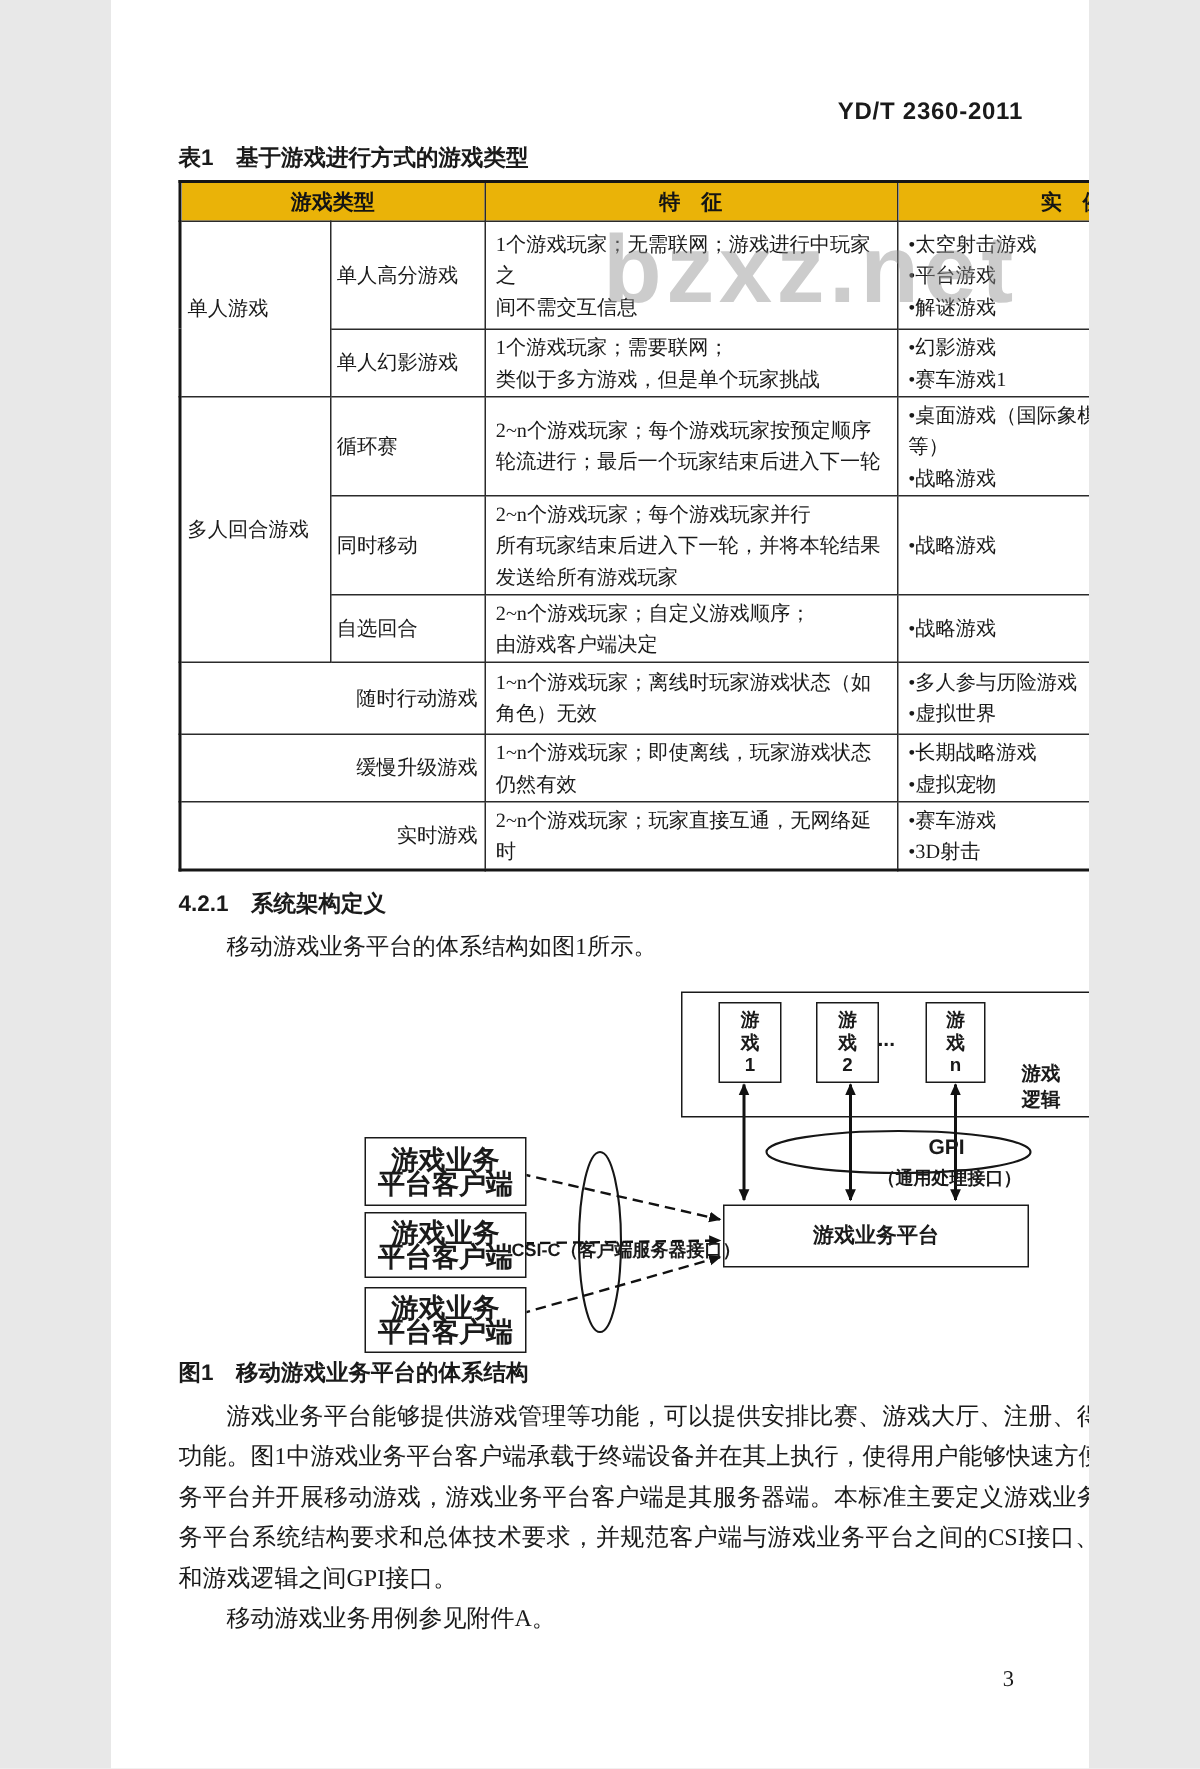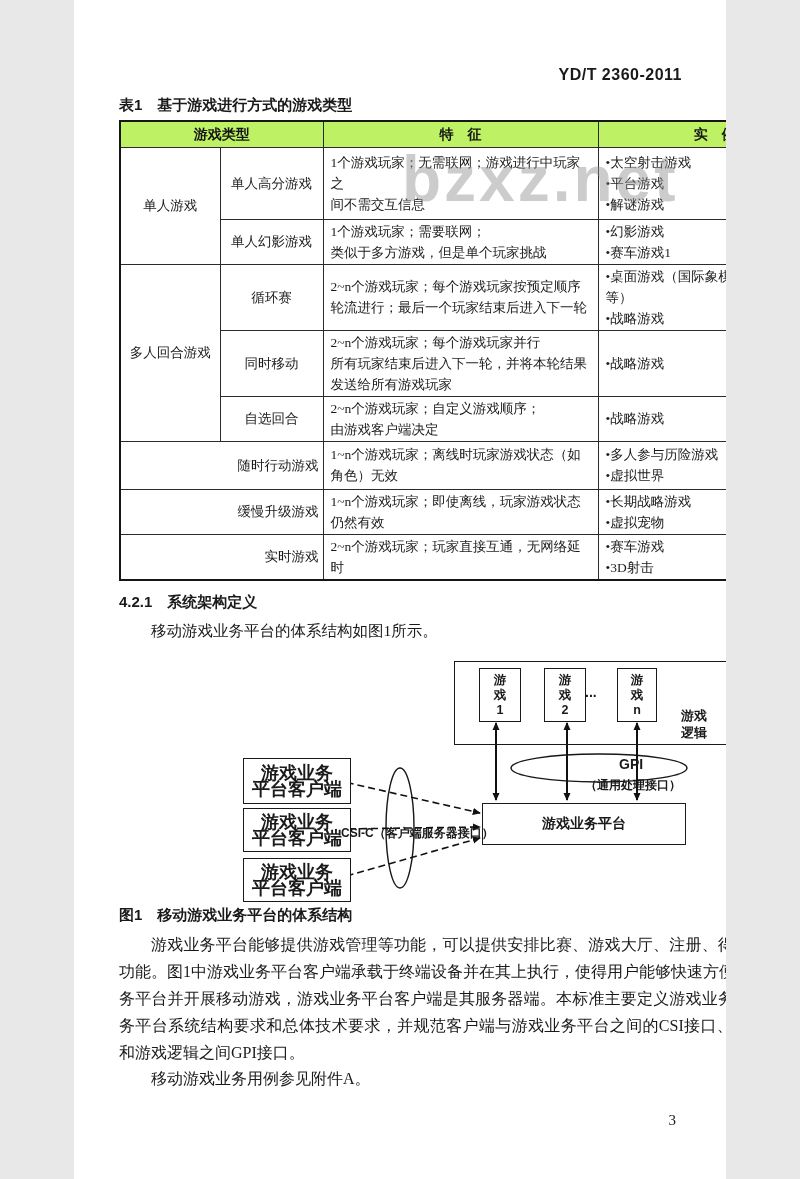--- a/index.html
+++ b/index.html
@@ -9,23 +9,23 @@
   .doc-num{position:absolute;top:66px;right:44px;font-family:"Liberation Sans",sans-serif;
            font-weight:bold;font-size:16px;letter-spacing:.5px;}
 
   .tbl-title{position:absolute;top:96px;left:45px;width:712px;
              font-family:"Liberation Sans",sans-serif;font-weight:bold;font-size:15px;}
 
   table.gtable{position:absolute;top:120px;left:45px;width:712px;border-collapse:collapse;
                table-layout:fixed;font-size:13.5px;line-height:21px;}
   .gtable td,.gtable th{border:1px solid #2b2b2b;overflow:hidden;}
   .gtable{border:2px solid #161616;}
-  .gtable th{background:#bef264;font-family:"Liberation Sans",sans-serif;font-weight:bold;
+  .gtable th{background:#eab308;font-family:"Liberation Sans",sans-serif;font-weight:bold;
              font-size:14px;padding:0;color:#141414;}
-  .c-type,.c-sub{text-align:center;vertical-align:middle;padding:0 4px;}
+  .c-type,.c-sub{text-align:left;vertical-align:middle;padding:0 4px;}
   .c-typewide{text-align:right;vertical-align:middle;padding:0 4px 0 12px;}
   .c-feat,.c-ex{text-align:left;vertical-align:middle;padding:1px 7px;white-space:pre-line;}
 
   .watermark{position:absolute;left:328px;top:142px;font-family:"Liberation Sans",sans-serif;
              font-weight:bold;font-size:64px;color:#8f8f8f;opacity:.45;letter-spacing:3px;
              z-index:6;pointer-events:none;}
 
   .h42{position:absolute;top:560px;left:45px;font-family:"Liberation Sans",sans-serif;
        font-weight:bold;font-size:15px;}
   .h421{position:absolute;top:593px;left:45px;font-family:"Liberation Sans",sans-serif;

